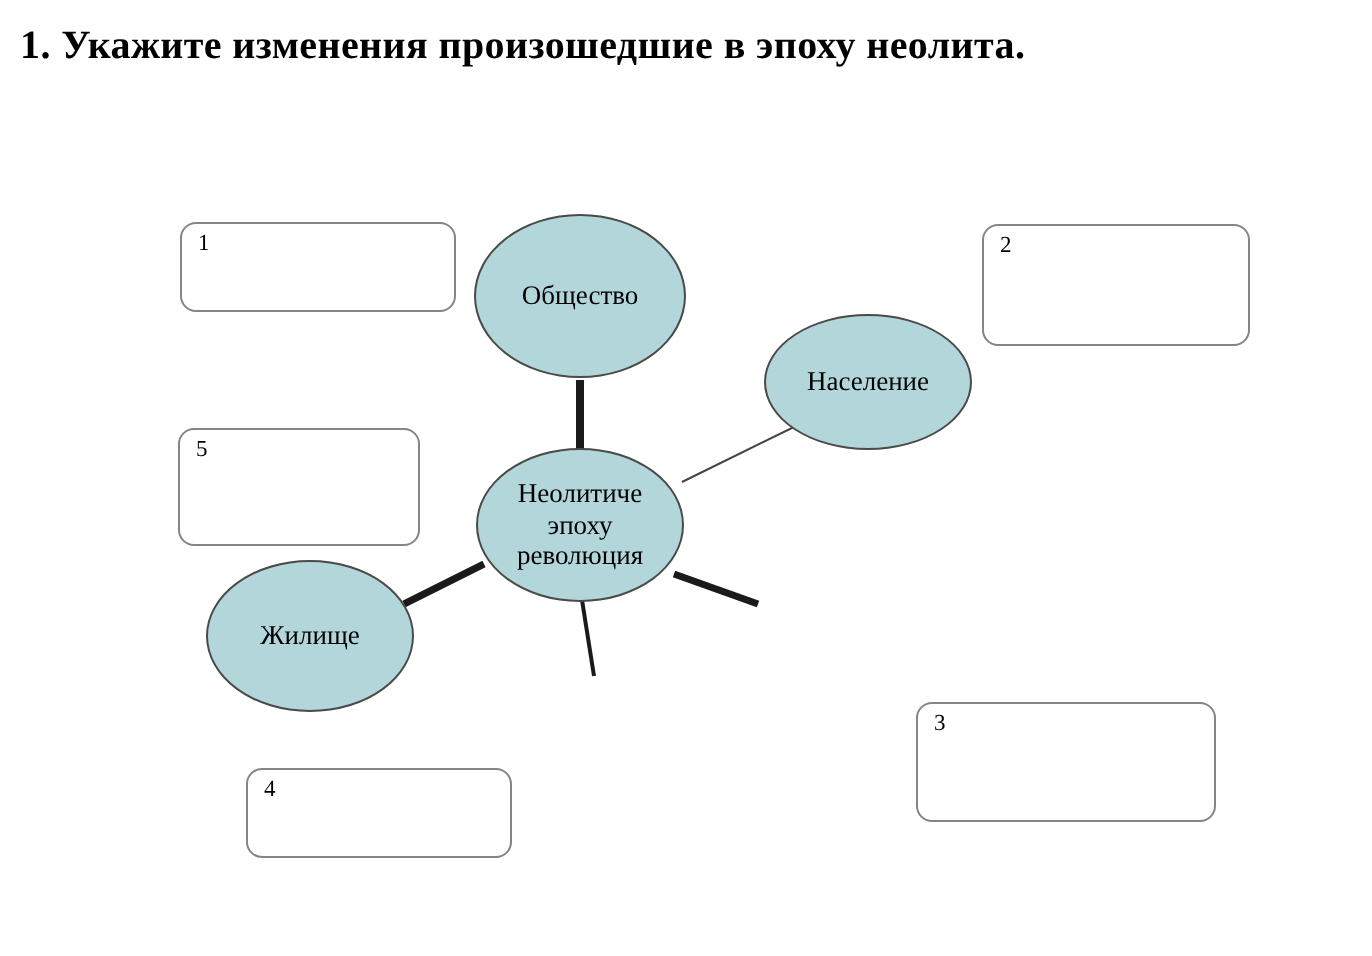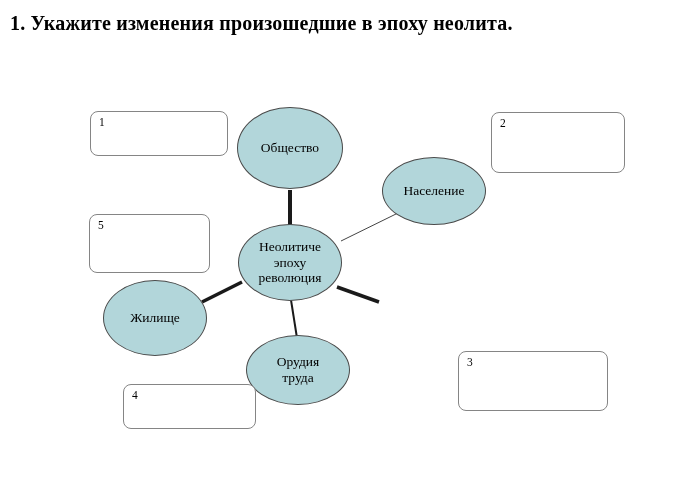--- a/index.html
+++ b/index.html
@@ -96,24 +96,20 @@
     <span class="label">Население</span>
   </div>
 
   <div class="node node-center">
     <span class="label">Неолитиче
 эпоху
 революция</span>
   </div>
 
 
-  <div class="node node-tools">
-    <span class="label">Орудия
-труда</span>
-  </div>
 
   <div class="node node-crafts">
     <span class="label">Жилище</span>
   </div>
 
   <div class="answer-box box-1">
     <span class="num">1</span>
   </div>
 
   <div class="answer-box box-2">

